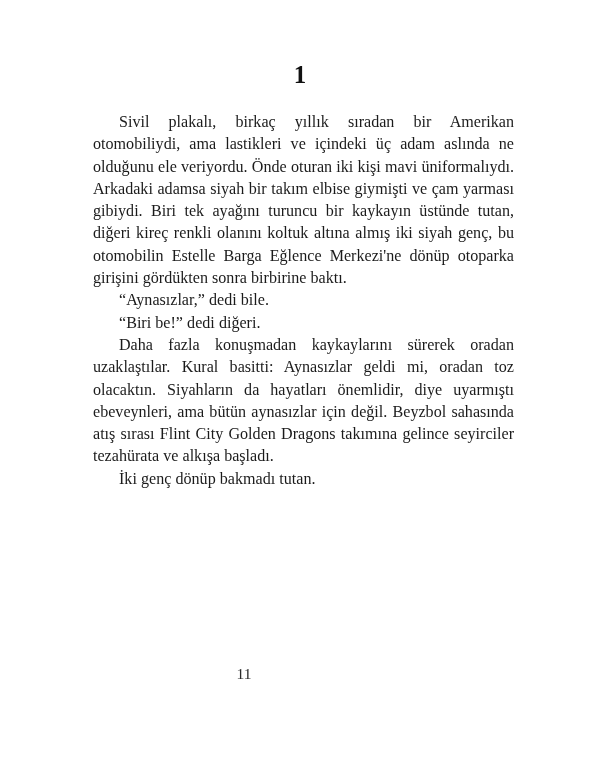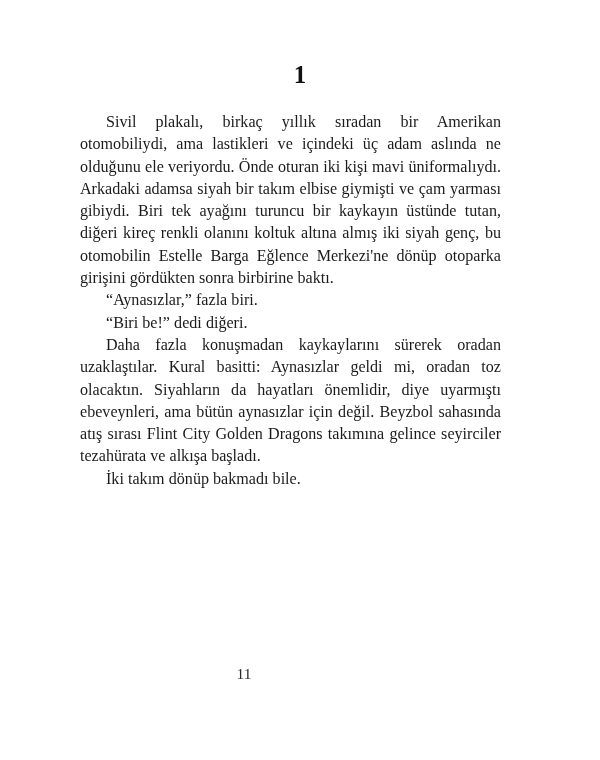--- a/index.html
+++ b/index.html
@@ -32,21 +32,21 @@
     font-size: 25px;
     font-weight: bold;
     letter-spacing: 0.01em;
     color: #111111;
     line-height: 1;
   }
 
   .text-block {
     position: absolute;
     top: 111px;
-    left: 80px;
+    left: 93px;
     width: 421px;
   }
 
   .para {
     margin: 0;
     font-size: 16.1px;
     line-height: 22.3px;
     text-align: justify;
     text-justify: inter-word;
     text-indent: 26px;
@@ -73,21 +73,21 @@
 </style>
 </head>
 <body>
 
 <div class="page">
 
   <div class="chapter-heading">1</div>
 
   <div class="text-block">
     <p class="para">Sivil plakalı, birkaç yıllık sıradan bir Amerikan otomobiliydi, ama lastikleri ve içindeki üç adam aslında ne olduğunu ele veriyordu. Önde oturan iki kişi mavi üniformalıydı. Arkadaki adamsa siyah bir takım elbise giymişti ve çam yarması gibiydi. Biri tek ayağını turuncu bir kaykayın üstünde tutan, diğeri kireç renkli olanını koltuk altına almış iki siyah genç, bu otomobilin Estelle Barga Eğlence Merkezi'ne dönüp otoparka girişini gördükten sonra birbirine baktı.</p>
-    <p class="para">“Aynasızlar,” fazla biri.</p>
+    <p class="para">“Aynasızlar,” dedi bile.</p>
     <p class="para">“Biri be!” dedi diğeri.</p>
     <p class="para">Daha fazla konuşmadan kaykaylarını sürerek oradan uzaklaştılar. Kural basitti: Aynasızlar geldi mi, oradan toz olacaktın. Siyahların da hayatları önemlidir, diye uyarmıştı ebeveynleri, ama bütün aynasızlar için değil. Beyzbol sahasında atış sırası Flint City Golden Dragons takımına gelince seyirciler tezahürata ve alkışa başladı.</p>
-    <p class="para">İki takım dönüp bakmadı bile.</p>
+    <p class="para">İki genç dönüp bakmadı tutan.</p>
   </div>
 
   <div class="page-number">11</div>
 
 </div>
 
 </body></html>

